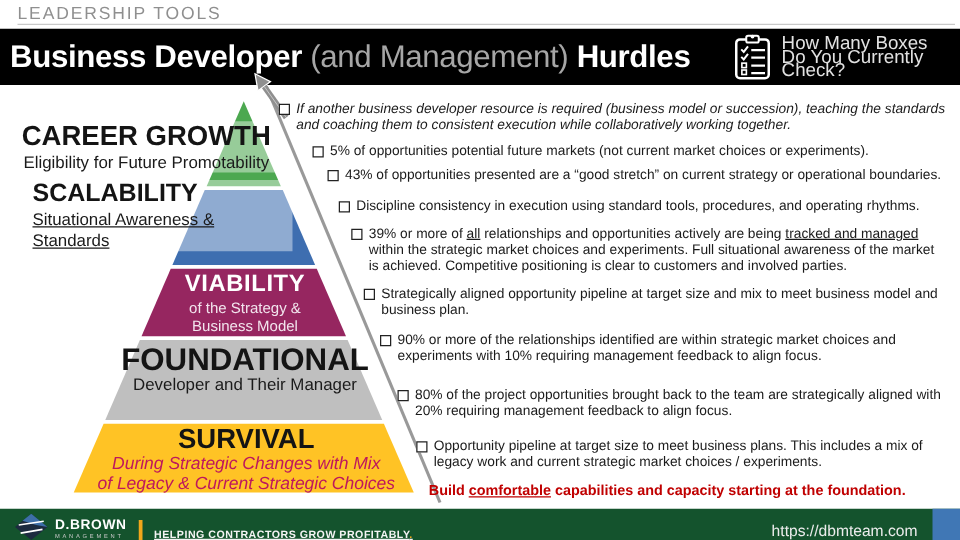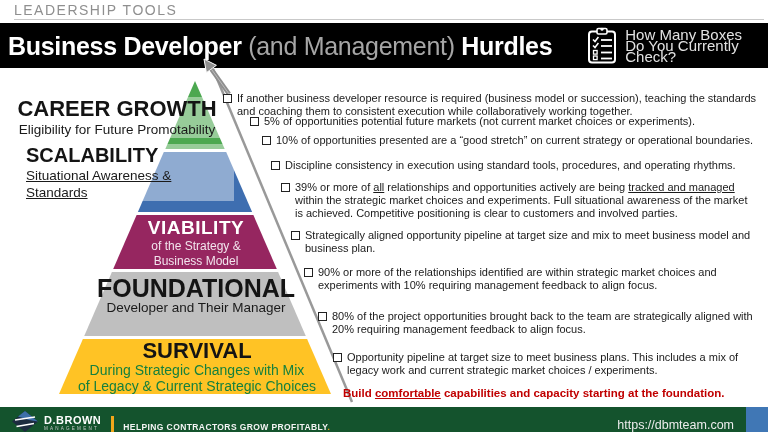--- a/index.html
+++ b/index.html
@@ -28,37 +28,37 @@
   .lbl-scal .name{font-size:20px;line-height:23px;}
   .lbl-scal .sub{font-size:13.5px;line-height:17px;color:#1a1a1a;text-decoration:underline;}
   .lbl-via{left:96px;top:217px;width:200px;text-align:center;color:#fff;}
   .lbl-via .name{font-size:19px;line-height:22px;color:#fff;letter-spacing:.5px;}
   .lbl-via .sub{font-size:12px;line-height:14.5px;color:#F2E4ED;}
   .lbl-found{left:76px;top:277px;width:240px;text-align:center;}
   .lbl-found .name{font-size:25px;line-height:23px;}
   .lbl-found .sub{font-size:13.5px;line-height:15px;color:#1a1a1a;}
   .lbl-surv{left:56px;top:339px;width:282px;text-align:center;}
   .lbl-surv .name{font-size:22px;line-height:24px;}
-  .lbl-surv .sub{font-size:14px;line-height:15.5px;color:#15803d;}
+  .lbl-surv .sub{font-size:14px;line-height:15.5px;color:#be185d;font-style:italic;}
   
   .bullet{position:absolute;z-index:3;right:10px;padding-left:15px;
           font-size:11px;line-height:13px;color:#1A1A1A;}
   .cb{position:absolute;left:1px;top:2px;width:6.5px;height:6.5px;border:1.4px solid #222;background:#fff;}
   .u{text-decoration:underline;}
   .callout{position:absolute;z-index:3;left:343px;top:387px;white-space:nowrap;
            font-size:11.5px;font-weight:bold;color:#C00000;}
   
   .footer{position:absolute;left:0;bottom:0;width:768px;height:25px;background:#14532d;
           display:flex;align-items:flex-end;z-index:4;}
   .logo-mark{margin-left:12px;}
   .brand{margin-left:6px;line-height:1;}
   .brand-name{font-size:11px;font-weight:bold;color:#fff;letter-spacing:.5px;}
   .brand-sub{font-size:4.6px;letter-spacing:2.2px;color:#C9C9C9;margin-top:1.5px;}
   .footer-sep{width:3px;height:16px;background:#F2A71B;margin:0 9px 0 10px;}
-  .tagline{font-size:8.5px;font-weight:bold;letter-spacing:.4px;color:#F4F4F4;}
+  .tagline{font-size:8.5px;font-weight:bold;letter-spacing:.4px;color:#F4F4F4;text-decoration:underline;}
   .tagline .dot{color:#F2A71B;}
   .footer-spacer{flex:1;}
   .url{font-size:12.5px;color:#ECECEC;margin-right:34px;text-decoration:none;margin-top:25px;}
   .corner-accent{position:absolute;right:0;top:0;width:22px;height:25px;background:#4077B5;}
 </style>
 </head>
 <body>
 
 <div class="slide">
 
@@ -119,31 +119,31 @@
   <div class="lbl lbl-found">
     <div class="name">FOUNDATIONAL</div>
     <div class="sub">Developer and Their Manager</div>
   </div>
   <div class="lbl lbl-surv">
     <div class="name">SURVIVAL</div>
     <div class="sub">During Strategic Changes with Mix</div>
     <div class="sub">of Legacy &amp; Current Strategic Choices</div>
   </div>
 
-  <div class="bullet" style="left:222px;top:92px;">
+  <div class="bullet" style="left:222px;top:81px;font-style:italic;">
     <span class="cb"></span>
     <span>If another business developer resource is required (business model or succession), teaching the standards and coaching them to consistent execution while collaboratively working together.</span>
   </div>
   <div class="bullet" style="left:249px;top:115px;">
     <span class="cb"></span>
     <span>5% of opportunities potential future markets (not current market choices or experiments).</span>
   </div>
   <div class="bullet" style="left:261px;top:134px;">
     <span class="cb"></span>
-    <span>10% of opportunities presented are a “good stretch” on current strategy or operational boundaries.</span>
+    <span>43% of opportunities presented are a “good stretch” on current strategy or operational boundaries.</span>
   </div>
   <div class="bullet" style="left:270px;top:159px;">
     <span class="cb"></span>
     <span>Discipline consistency in execution using standard tools, procedures, and operating rhythms.</span>
   </div>
   <div class="bullet" style="left:280px;top:181px;">
     <span class="cb"></span>
     <span>39% or more of </span><span class="u">all</span><span> relationships and opportunities actively are being </span><span class="u">tracked and managed</span><span> within the strategic market choices and experiments. Full situational awareness of the market is achieved. Competitive positioning is clear to customers and involved parties.</span>
   </div>
   <div class="bullet" style="left:290px;top:229px;">

